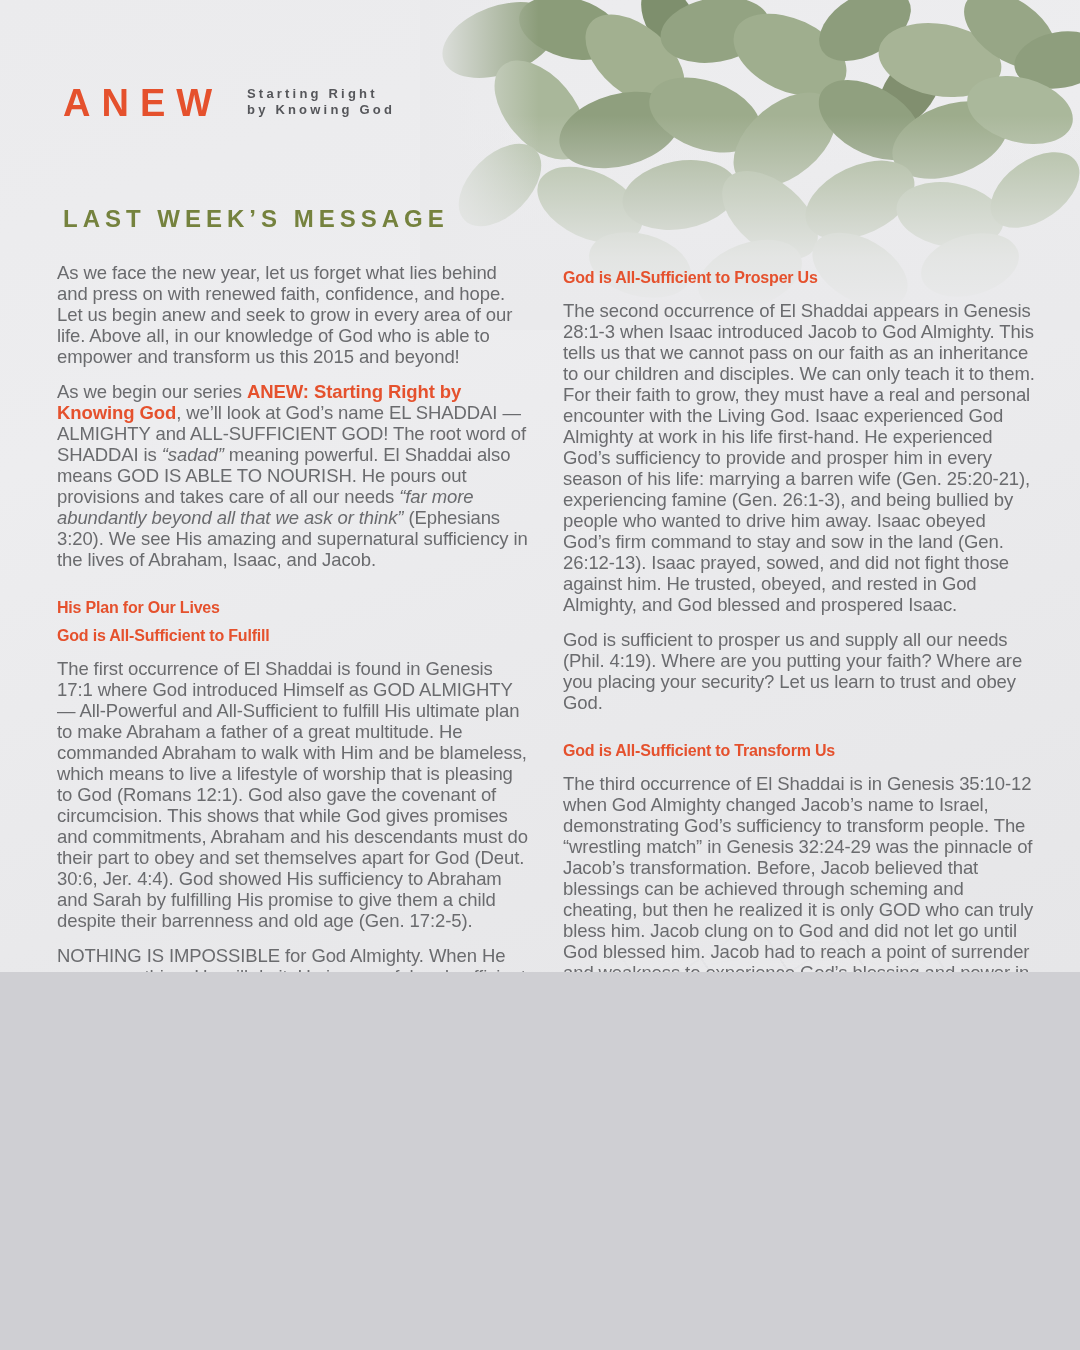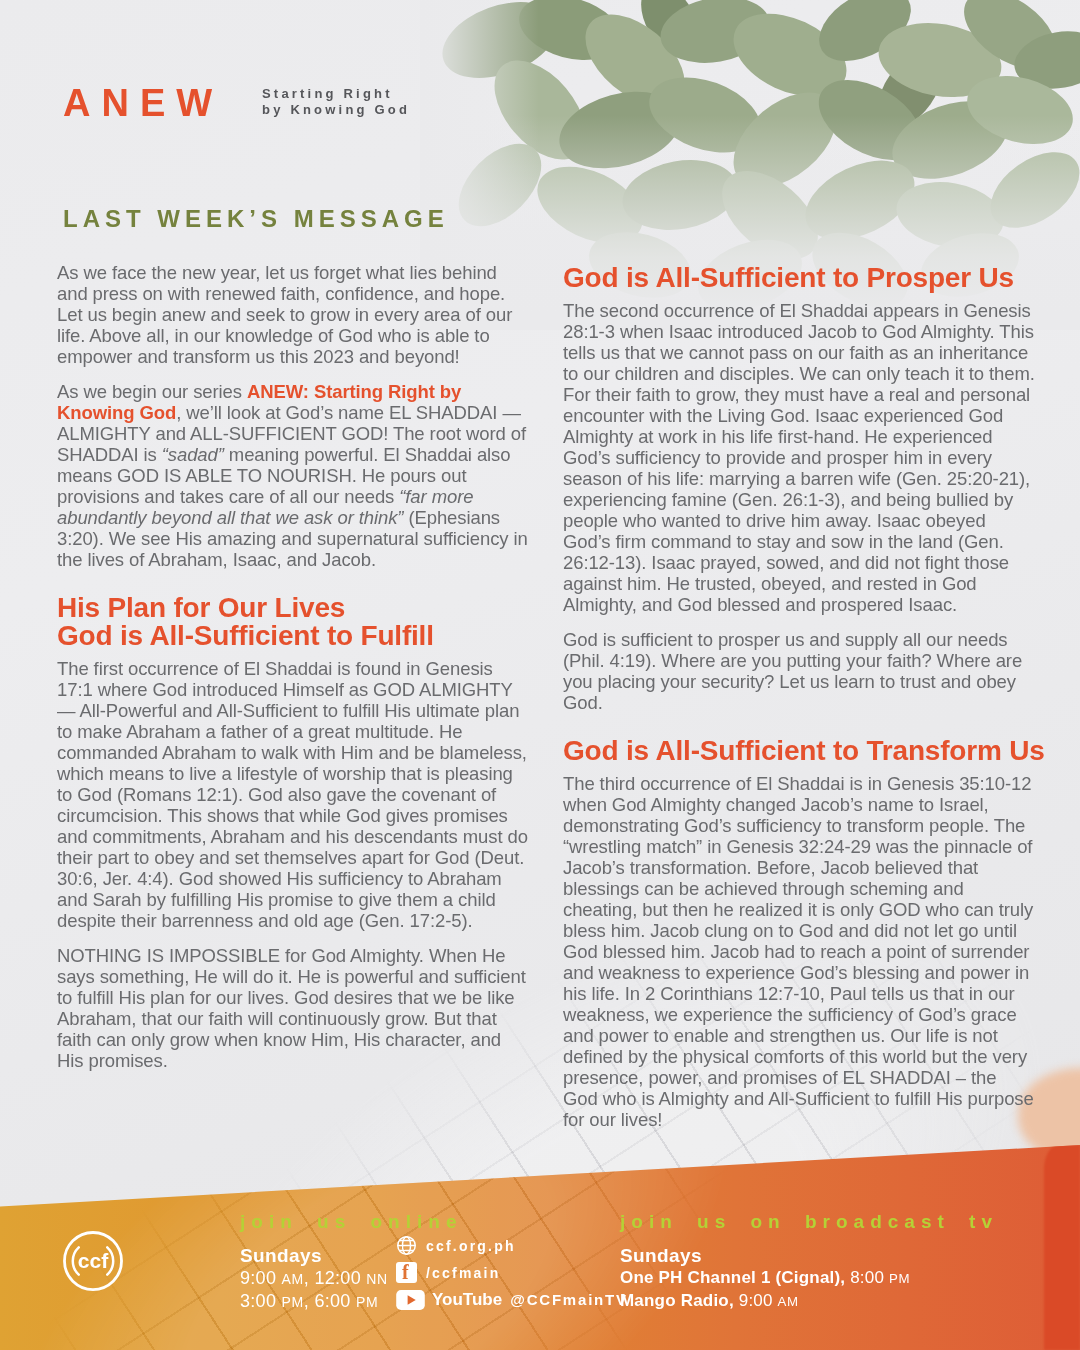--- a/index.html
+++ b/index.html
@@ -6,21 +6,21 @@
     --accent:#e5512d;
     --olive:#75823e;
     --lime:#b5d136;
     --body:#6a6b6e;
     --bg:#eaeaec;
   }
   *{margin:0;padding:0;box-sizing:border-box;}
   html,body{background:#cfcfd3;}
   .page{
     position:relative;
-    width:1080px;height:1350px;
+    width:1080px;height:972px;
     margin:0 auto;
     overflow:hidden;
     background:linear-gradient(160deg,#ebebed 0%,#ededef 35%,#e9e9eb 70%,#e6e6e8 100%);
     font-family:"Liberation Sans", sans-serif;
   }
 
   
   .plant{position:absolute;top:0;right:0;width:660px;height:310px;z-index:1;}
   .plant-fade{
     position:absolute;top:0;right:0;width:660px;height:330px;z-index:1;
@@ -42,40 +42,40 @@
     position:absolute;left:1018px;top:1068px;width:130px;height:95px;z-index:2;
     background:#edc3a6;border-radius:48%;filter:blur(5px);
   }
 
   
   .anew{
     position:absolute;left:63px;top:84px;z-index:3;
     font-size:38px;font-weight:800;letter-spacing:11px;color:var(--accent);line-height:1;
   }
   .series{
-    position:absolute;left:262px;top:86px;z-index:3;
+    position:absolute;left:247px;top:86px;z-index:3;
     font-size:13px;font-weight:700;letter-spacing:3.2px;color:#55565a;line-height:16px;
   }
   .main-title{
     position:absolute;left:60px;top:112px;z-index:3;
     font-size:80px;font-weight:700;letter-spacing:1px;color:var(--accent);line-height:1.1;
   }
   .tagline{
     position:absolute;left:63px;top:206px;z-index:3;
     font-size:24px;font-weight:700;letter-spacing:5px;color:var(--olive);line-height:1.1;
   }
 
   
   .col{position:absolute;top:262px;width:472px;z-index:3;color:var(--body);
        font-size:18.5px;line-height:21px;letter-spacing:-0.1px;}
   .col-left{left:57px;}
   .col-right{left:563px;}
   .col p{margin-bottom:14px;}
   .col h2{
-    color:var(--accent);font-size:28px;line-height:28px;font-weight:700;
+    color:var(--accent);font-size:16px;line-height:28px;font-weight:700;
     letter-spacing:-0.2px;margin:24px 0 8px 0;white-space:nowrap;
   }
   .col h2.first{margin-top:2px;}
   .rt-br{color:var(--accent);font-weight:700;}
   .rt-i{font-style:italic;}
   .rt-b{font-weight:700;}
   .rt-sc{font-size:.78em;letter-spacing:.6px;}
 
   
   .footer{
@@ -158,21 +158,21 @@
   <div class="fingertip"></div>
 
   <div class="anew">ANEW</div>
   <div class="series">
     <div>Starting Right</div>
     <div>by Knowing God</div>
   </div>
   <div class="tagline">LAST WEEK’S MESSAGE</div>
 
   <div class="col col-left">
-    <p>As we face the new year, let us forget what lies behind and press on with renewed faith, confidence, and hope. Let us begin anew and seek to grow in every area of our life. Above all, in our knowledge of God who is able to empower and transform us this 2023 and beyond!</p>
+    <p>As we face the new year, let us forget what lies behind and press on with renewed faith, confidence, and hope. Let us begin anew and seek to grow in every area of our life. Above all, in our knowledge of God who is able to empower and transform us this 2015 and beyond!</p>
     <p><span>As we begin our series </span><span class="rt-br">ANEW: Starting Right by Knowing God</span><span>, we’ll look at God’s name EL SHADDAI — ALMIGHTY and ALL-SUFFICIENT GOD! The root word of SHADDAI is </span><span class="rt-i">“sadad”</span><span> meaning powerful. El Shaddai also means GOD IS ABLE TO NOURISH. He pours out provisions and takes care of all our needs </span><span class="rt-i">“far more abundantly beyond all that we ask or think”</span><span> (Ephesians 3:20). We see His amazing and supernatural sufficiency in the lives of Abraham, Isaac, and Jacob.</span></p>
     <h2>
         <span style="display:block">His Plan for Our Lives</span>
         <span style="display:block">God is All-Sufficient to Fulfill</span>
       </h2>
     <p>The first occurrence of El Shaddai is found in Genesis 17:1 where God introduced Himself as GOD ALMIGHTY — All-Powerful and All-Sufficient to fulfill His ultimate plan to make Abraham a father of a great multitude. He commanded Abraham to walk with Him and be blameless, which means to live a lifestyle of worship that is pleasing to God (Romans 12:1). God also gave the covenant of circumcision. This shows that while God gives promises and commitments, Abraham and his descendants must do their part to obey and set themselves apart for God (Deut. 30:6, Jer. 4:4). God showed His sufficiency to Abraham and Sarah by fulfilling His promise to give them a child despite their barrenness and old age (Gen. 17:2-5).</p>
     <p>NOTHING IS IMPOSSIBLE for God Almighty. When He says something, He will do it. He is powerful and sufficient to fulfill His plan for our lives. God desires that we be like Abraham, that our faith will continuously grow. But that faith can only grow when know Him, His character, and His promises.</p>
   </div>
 
   <div class="col col-right">

